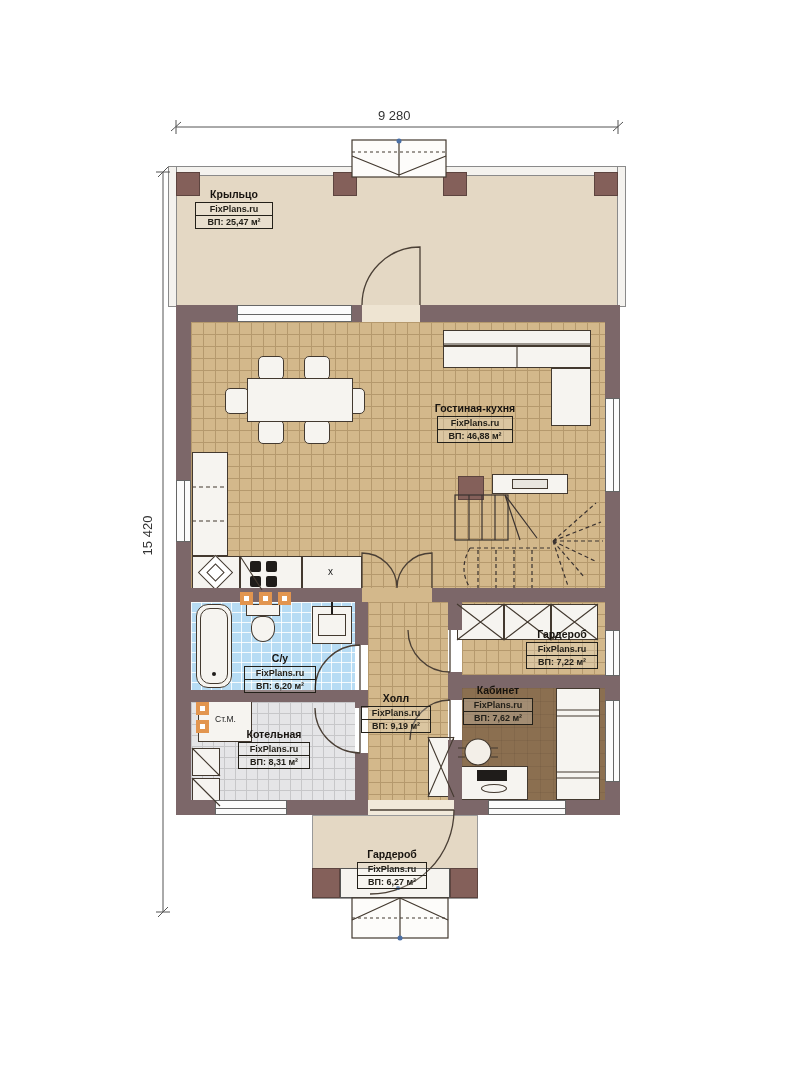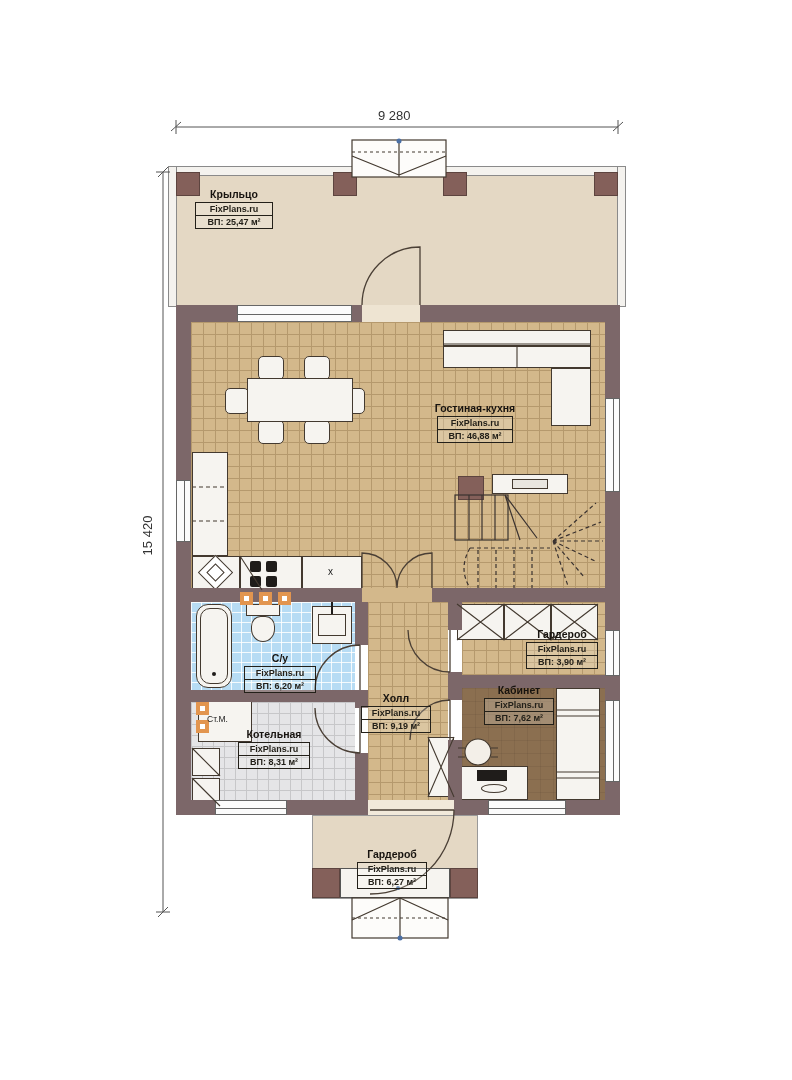--- a/index.html
+++ b/index.html
@@ -142,21 +142,21 @@
   <div class="abs furn" style="left:196px;top:604px;width:36px;height:84px;border-radius:12px"></div>
   <div class="abs" style="left:200px;top:608px;width:28px;height:76px;border:1px solid #43392f;border-radius:10px;z-index:6;"></div>
   <div class="abs dark" style="left:212px;top:672px;width:4px;height:4px;border-radius:50%;z-index:7;"></div>
   <div class="abs furn" style="left:246px;top:604px;width:34px;height:12px"></div>
   <div class="abs furn" style="left:251px;top:616px;width:24px;height:26px;border-radius:40% 40% 50% 50%"></div>
   <div class="abs furn" style="left:312px;top:606px;width:40px;height:38px"></div>
   <div class="abs" style="left:318px;top:614px;width:28px;height:22px;border:1px solid #43392f;z-index:6;"></div>
   <div class="abs dark" style="left:331px;top:602px;width:2px;height:12px;"></div>
 
   <div class="abs furn" style="left:198px;top:698px;width:54px;height:44px"></div>
-  <div class="smalltext" style="left:207px;top:714px;">Ст.М.</div>
+  <div class="smalltext" style="left:215px;top:714px;">Ст.М.</div>
   <div class="abs furn" style="left:192px;top:748px;width:28px;height:28px"></div>
   <div class="abs furn" style="left:192px;top:778px;width:28px;height:28px"></div>
 
   <div class="abs furn" style="left:457px;top:604px;width:47px;height:36px"></div>
   <div class="abs furn" style="left:504px;top:604px;width:47px;height:36px"></div>
   <div class="abs furn" style="left:551px;top:604px;width:47px;height:36px"></div>
 
   <div class="abs furn" style="left:428px;top:737px;width:26px;height:60px"></div>
 
   <div class="abs furn" style="left:556px;top:688px;width:44px;height:112px"></div>
@@ -258,25 +258,25 @@
     <div class="lbox" style="width:68px;">
       <div class="lrow">FixPlans.ru</div>
       <div class="lrow">ВП: 9,19 м²</div>
     </div>
   </div>
 
   <div class="room-label" style="left:524px;top:628px;width:76px;">
     <div class="rname">Гардероб</div>
     <div class="lbox" style="width:70px;">
       <div class="lrow">FixPlans.ru</div>
-      <div class="lrow">ВП: 3,90 м²</div>
-    </div>
-  </div>
-
-  <div class="room-label" style="left:462px;top:684px;width:72px;margin-left:21px;">
+      <div class="lrow">ВП: 7,22 м²</div>
+    </div>
+  </div>
+
+  <div class="room-label" style="left:462px;top:684px;width:72px;">
     <div class="rname">Кабинет</div>
     <div class="lbox" style="width:68px;">
       <div class="lrow">FixPlans.ru</div>
       <div class="lrow">ВП: 7,62 м²</div>
     </div>
   </div>
 
   <div class="room-label" style="left:236px;top:728px;width:76px;">
     <div class="rname">Котельная</div>
     <div class="lbox" style="width:70px;">

